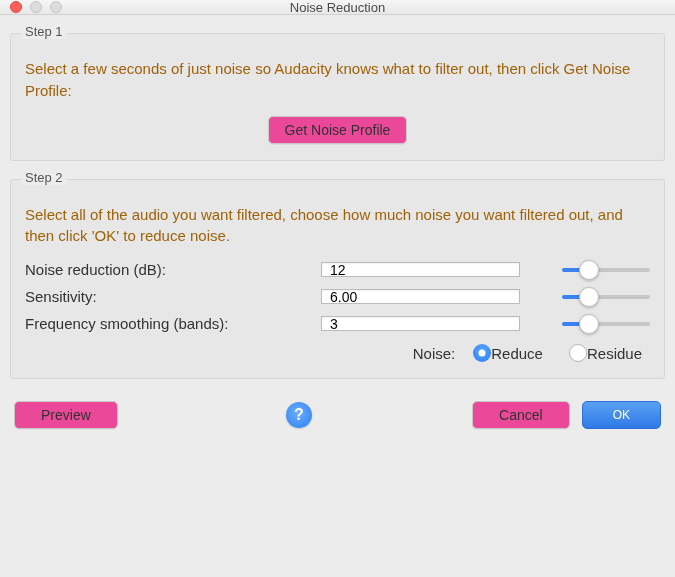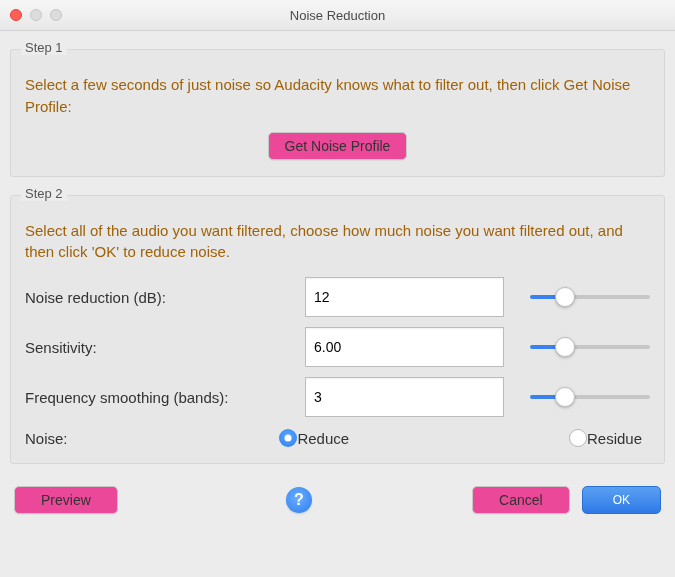--- a/index.html
+++ b/index.html
@@ -10,21 +10,21 @@
     body {
       font-family: -apple-system, BlinkMacSystemFont, "Helvetica Neue", Arial, sans-serif;
       font-size: 13px;
       background: #ececec;
       width: 675px;
       height: 577px;
       overflow: hidden;
       color: #333;
     }
     .titlebar {
-      height: 31px;
+      height: 15px;
       background: linear-gradient(#f6f6f6, #e8e8e8);
       border-bottom: 1px solid #d0d0d0;
       display: flex;
       align-items: center;
       position: relative;
     }
     .traffic-lights {
       display: flex;
       gap: 8px;
       padding-left: 10px;
@@ -84,30 +84,30 @@
       font-size: 14px;
       color: #333;
       cursor: pointer;
       box-shadow: 0 1px 0 rgba(0,0,0,0.05);
       font-family: inherit;
     }
     .param-row {
       display: flex;
       align-items: center;
       margin: 10px 0;
-      gap: 10px;
+      gap: 26px;
     }
     .param-label {
       flex: 0 0 270px;
       font-size: 15px;
       color: #333;
     }
     .param-input {
       flex: 0 0 124px;
-      height: 40px;
+      height: 15px;
       border: 1px solid #bcbcbc;
       background: #fff;
       font-size: 14px;
       padding: 2px 8px;
       font-family: inherit;
       box-shadow: inset 0 1px 2px rgba(0,0,0,0.06);
     }
     .slider-wrap {
       flex: 1;
       display: flex;
@@ -142,21 +142,21 @@
       width: 20px;
       height: 20px;
       border-radius: 50%;
       background: #ffffff;
       border: 0.5px solid #c0c0c0;
       box-shadow: 0 1px 3px rgba(0,0,0,0.25);
       cursor: pointer;
     }
     .radio-row {
       display: flex;
-      justify-content: space-between;
+      justify-content: flex-end;
       align-items: center;
       gap: 10px;
       margin-top: 12px;
       font-size: 15px;
     }
     .radio-option {
       display: flex;
       align-items: center;
       margin: 0 8px;
       cursor: pointer;

